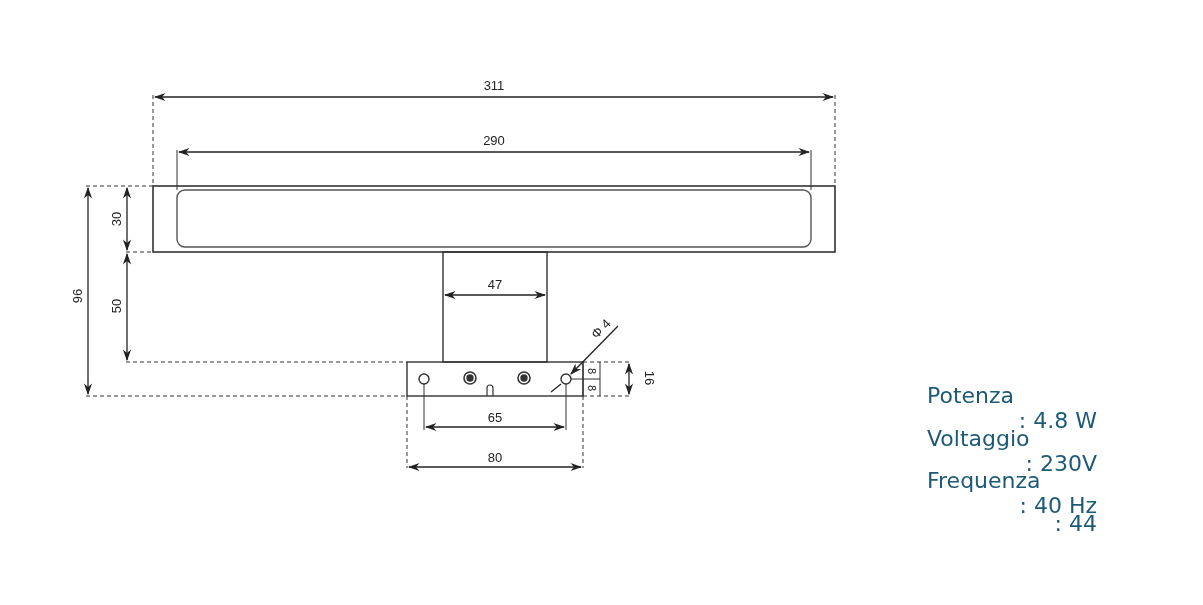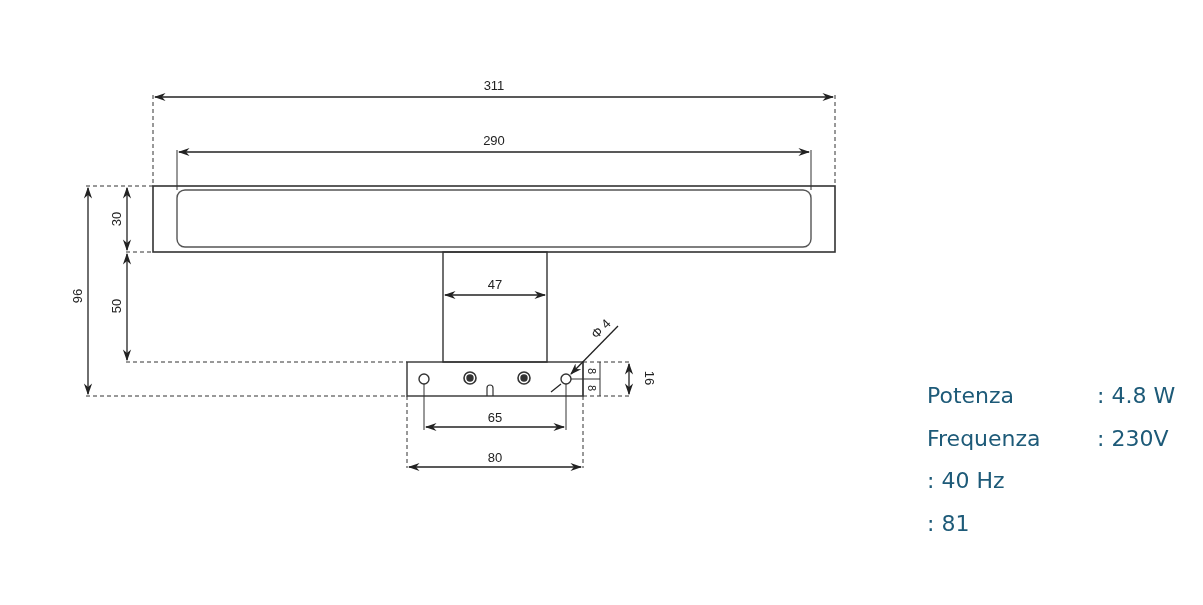--- a/index.html
+++ b/index.html
@@ -1,20 +1,20 @@
 <!DOCTYPE html>
 <html><head>
 <meta charset="utf-8">
 <style>
   html, body { margin: 0; padding: 0; background: #ffffff; }
   body { width: 1203px; height: 605px; position: relative; overflow: hidden; font-family: "Liberation Sans", sans-serif; }
   #drawing { position: absolute; left: 0; top: 0; }
   .dim-text { font-family: "Liberation Sans", sans-serif; font-size: 13px; fill: #222; }
   .specs { position: absolute; left: 927px; top: 383px; color: #1d5a78; font-family: "DejaVu Sans", sans-serif; font-size: 22px; }
-  .spec-row { height: 42.5px; display: flex; align-items: flex-start; white-space: nowrap; }
+  .spec-row { height: 42.5px; display: flex; align-items: flex-end; white-space: nowrap; flex-direction: column; }
   .spec-label { width: 170px; display: inline-block; }
   .spec-value { display: inline-block; }
 </style>
 </head>
 <body>
 
 <svg id="drawing" width="900" height="605" viewBox="0 0 900 605" xmlns="http://www.w3.org/2000/svg">
   <defs>
     <marker id="arr" viewBox="0 0 10 10" refX="9" refY="5" markerWidth="9" markerHeight="9" orient="auto-start-reverse">
       <path d="M0,1.5 L10,5 L0,8.5 L3,5 Z" fill="#222"></path>
@@ -93,22 +93,23 @@
   <text class="dim-text" transform="translate(588,388) rotate(90)" text-anchor="middle" style="font-size:11px">8</text>
   <text class="dim-text" transform="translate(604,332) rotate(-45)" text-anchor="middle">Φ 4</text>
 </svg>
 
 <div class="specs">
   <div class="spec-row">
     <span class="spec-label">Potenza</span>
     <span class="spec-value">: 4.8 W</span>
   </div>
   <div class="spec-row">
-    <span class="spec-label">Frequenza</span>
+    <span class="spec-label">Voltaggio</span>
     <span class="spec-value">: 230V</span>
   </div>
   <div class="spec-row">
+    <span class="spec-label">Frequenza</span>
     <span class="spec-value">: 40 Hz</span>
   </div>
   <div class="spec-row">
-    <span class="spec-value">: 81</span>
+    <span class="spec-value">: 44</span>
   </div>
 </div>
 
 </body></html>

